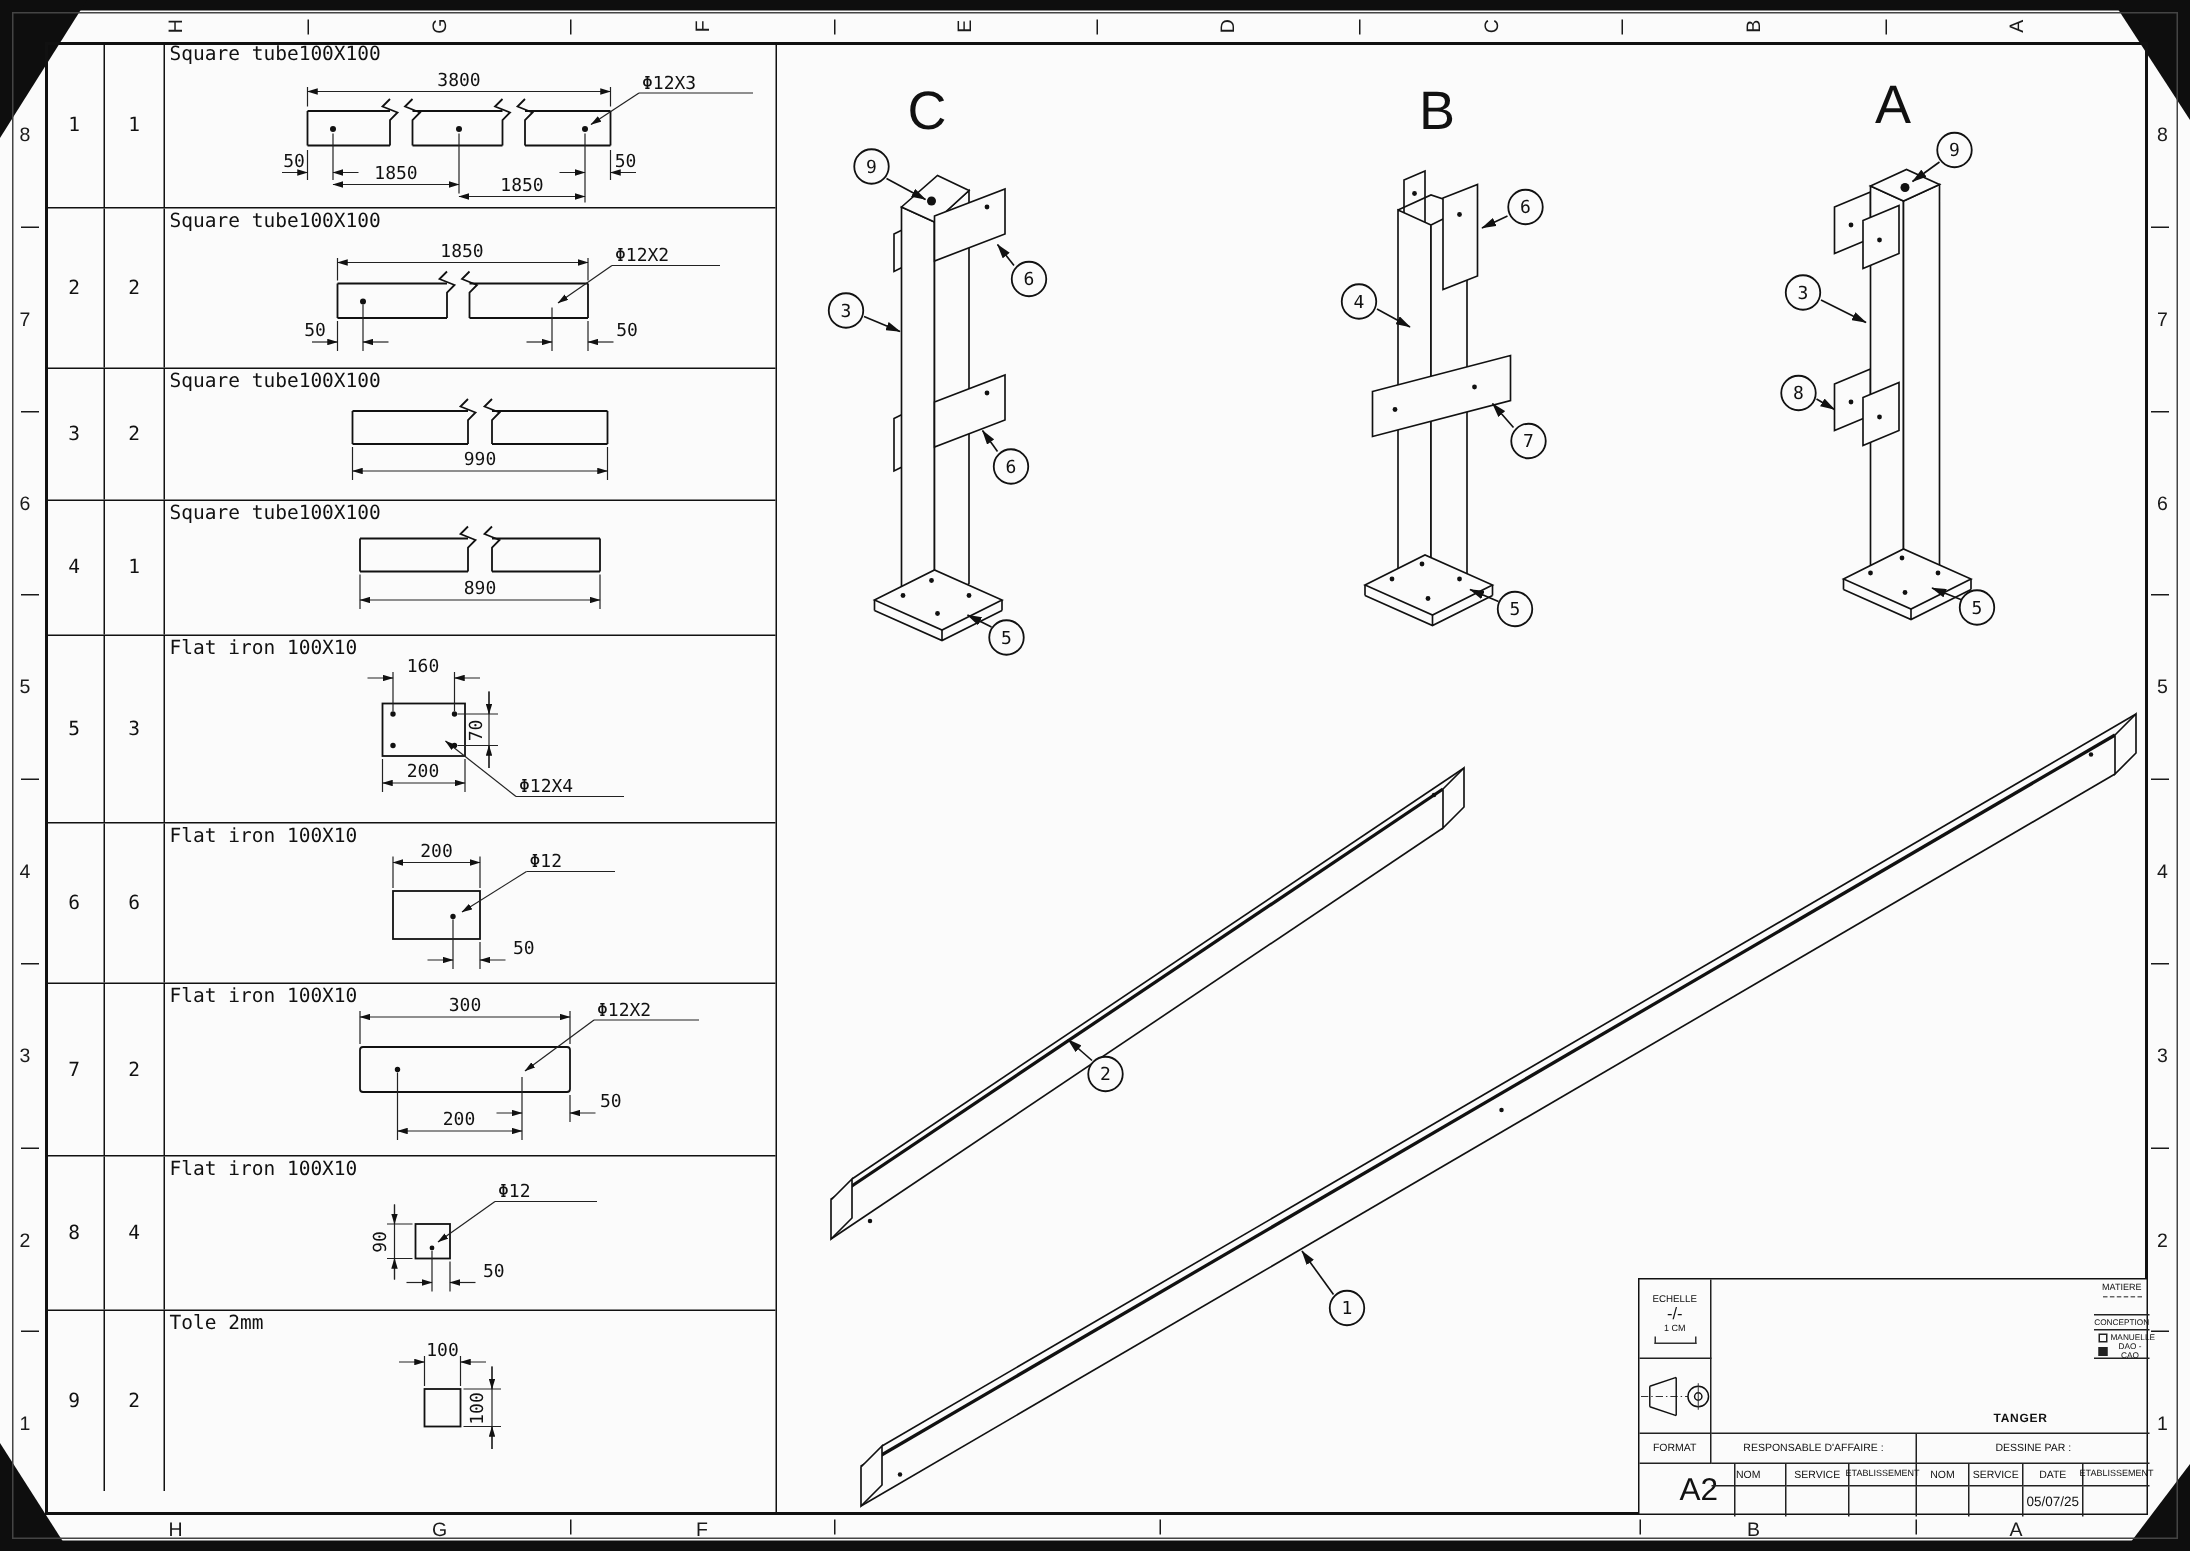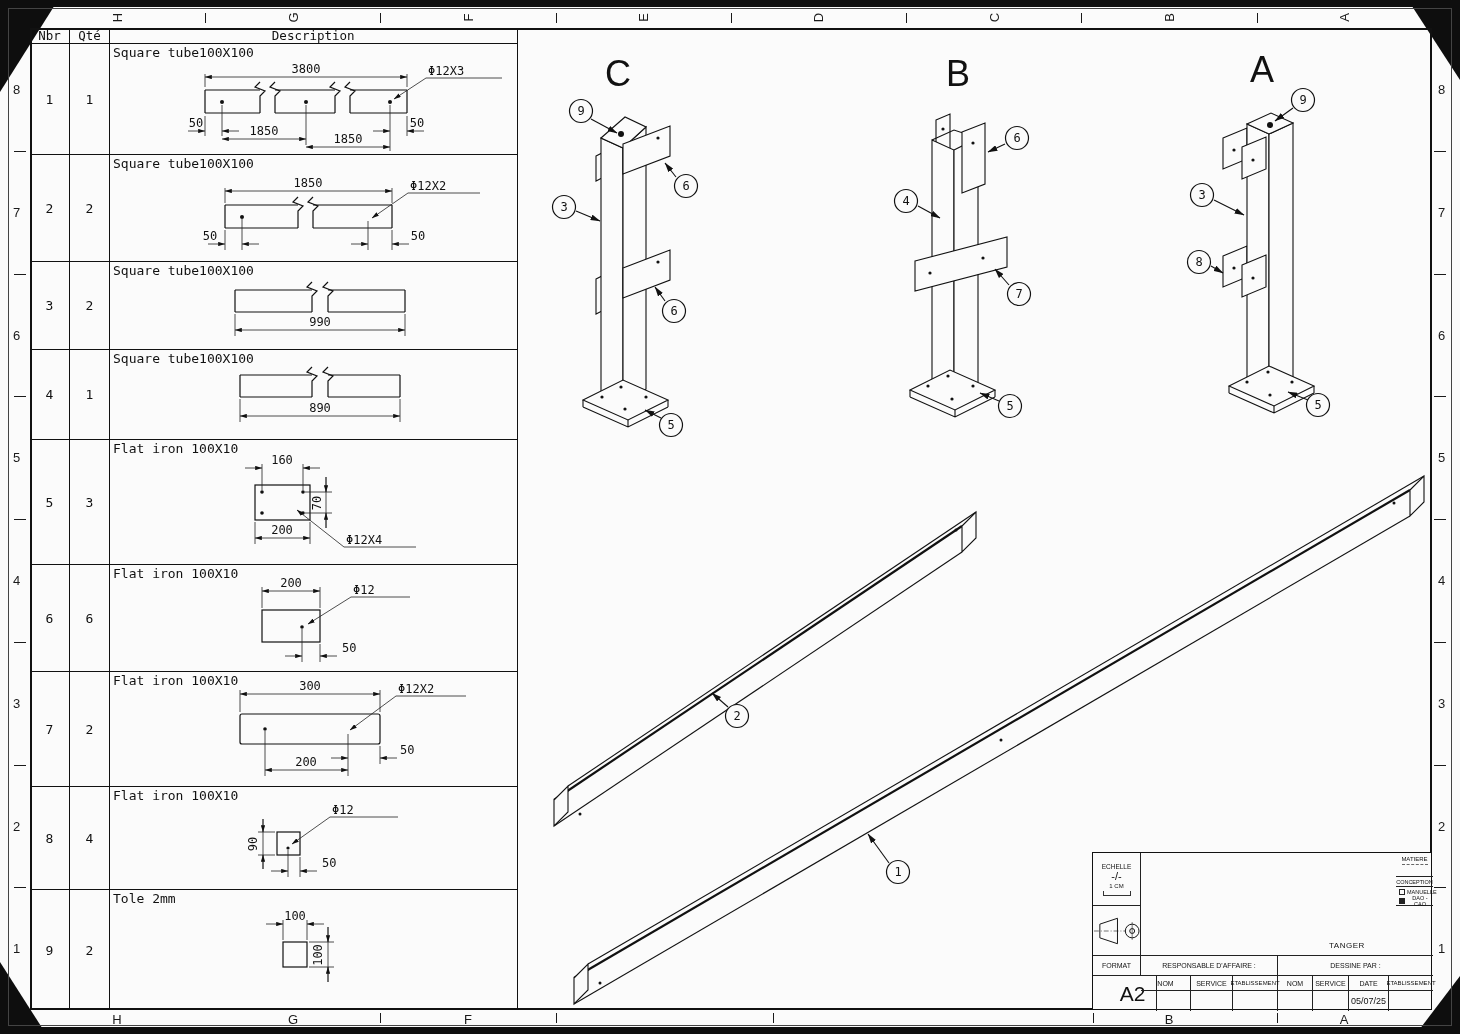--- a/index.html
+++ b/index.html
@@ -45,21 +45,21 @@
 
 .tb{position:absolute;left:1092px;top:852px;width:340px;height:158px;border:1.5px solid #111;background:#fbfbfb;font-size:7px}
 .tb .cell{position:absolute;display:flex;align-items:center;justify-content:center;text-align:center}
 .br1{border-right:1px solid #222}.bb1{border-bottom:1px solid #222}
 .col{flex-direction:column}
 .bracket{width:28px;height:5px;border:1px solid #333;border-top:none;margin-top:2px}
 .dashline{margin:2px auto 0;width:26px;border-bottom:1px dashed #666}
 .cbrow{justify-content:flex-start!important;text-align:left;font-size:5.5px}
 .cb{width:6px;height:6px;border:1px solid #222;display:inline-block;margin:0 2px 0 3px;flex:none}
 .cb.ck{background:#222}
-.tanger{position:absolute;left:188px;bottom:5px;font-weight:normal;font-size:8px;letter-spacing:.5px}
+.tanger{position:absolute;left:188px;bottom:5px;font-weight:bold;font-size:8px;letter-spacing:.5px}
 .bigfmt{font-size:21px}
 .title-big{font-size:20px}
 .datecell{font-size:9px}
 </style>
 </head>
 <body>
 
 <svg width="0" height="0" style="position:absolute">
     <defs>
 <marker id="ar" viewBox="0 0 10 6" refX="9.5" refY="3" markerWidth="9" markerHeight="5.5" orient="auto-start-reverse">
@@ -130,25 +130,20 @@
   <div class="tickh" style="left:14px;top:887px"></div>
   <div class="tickh" style="left:1434px;top:151px"></div>
   <div class="tickh" style="left:1434px;top:274px"></div>
   <div class="tickh" style="left:1434px;top:396px"></div>
   <div class="tickh" style="left:1434px;top:519px"></div>
   <div class="tickh" style="left:1434px;top:642px"></div>
   <div class="tickh" style="left:1434px;top:765px"></div>
   <div class="tickh" style="left:1434px;top:887px"></div>
 
   <div class="tbl">
-    <div class="thead">
-      <div class="th w40">Nbr</div>
-      <div class="th w40">Qté</div>
-      <div class="th wdesc">Description</div>
-    </div>
 
     <div class="trow" style="height:111px">
       <div class="td w40">1</div>
       <div class="td w40">1</div>
       <div class="tdesc">
         <div class="dlabel">Square tube100X100</div>
         <svg class="sk" width="405" height="109">
           <path class="sl" d="M95,46 H150 M95,69 H150 M95,46 V69 M165,46 H225 M165,69 H225 M240,46 H297 M240,69 H297 M297,46 V69"></path>
           <path class="sl" d="M150,69 V52 l5,-5 -10,-4 5,-5 M165,69 V52 l5,-5 -10,-4 5,-5 M225,69 V52 l5,-5 -10,-4 5,-5 M240,69 V52 l5,-5 -10,-4 5,-5"></path>
           <circle class="dot" cx="112" cy="58" r="2"></circle>

